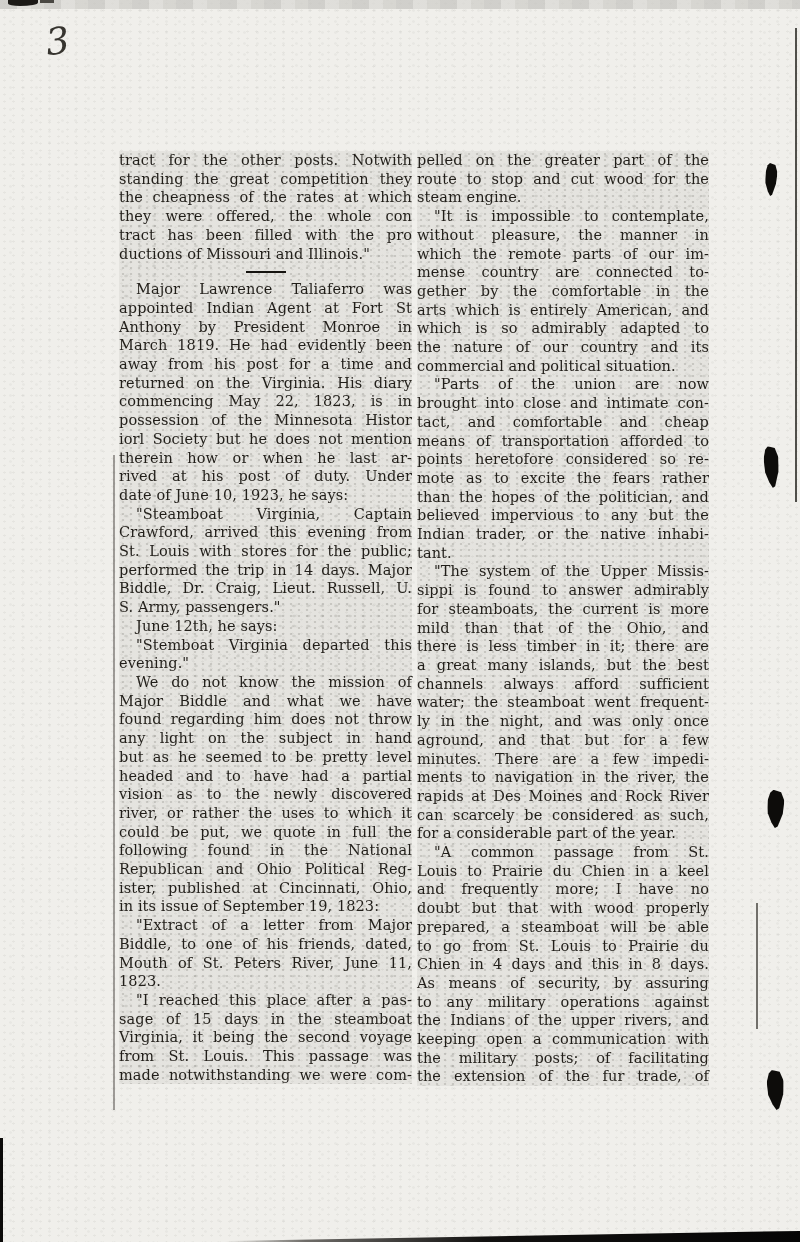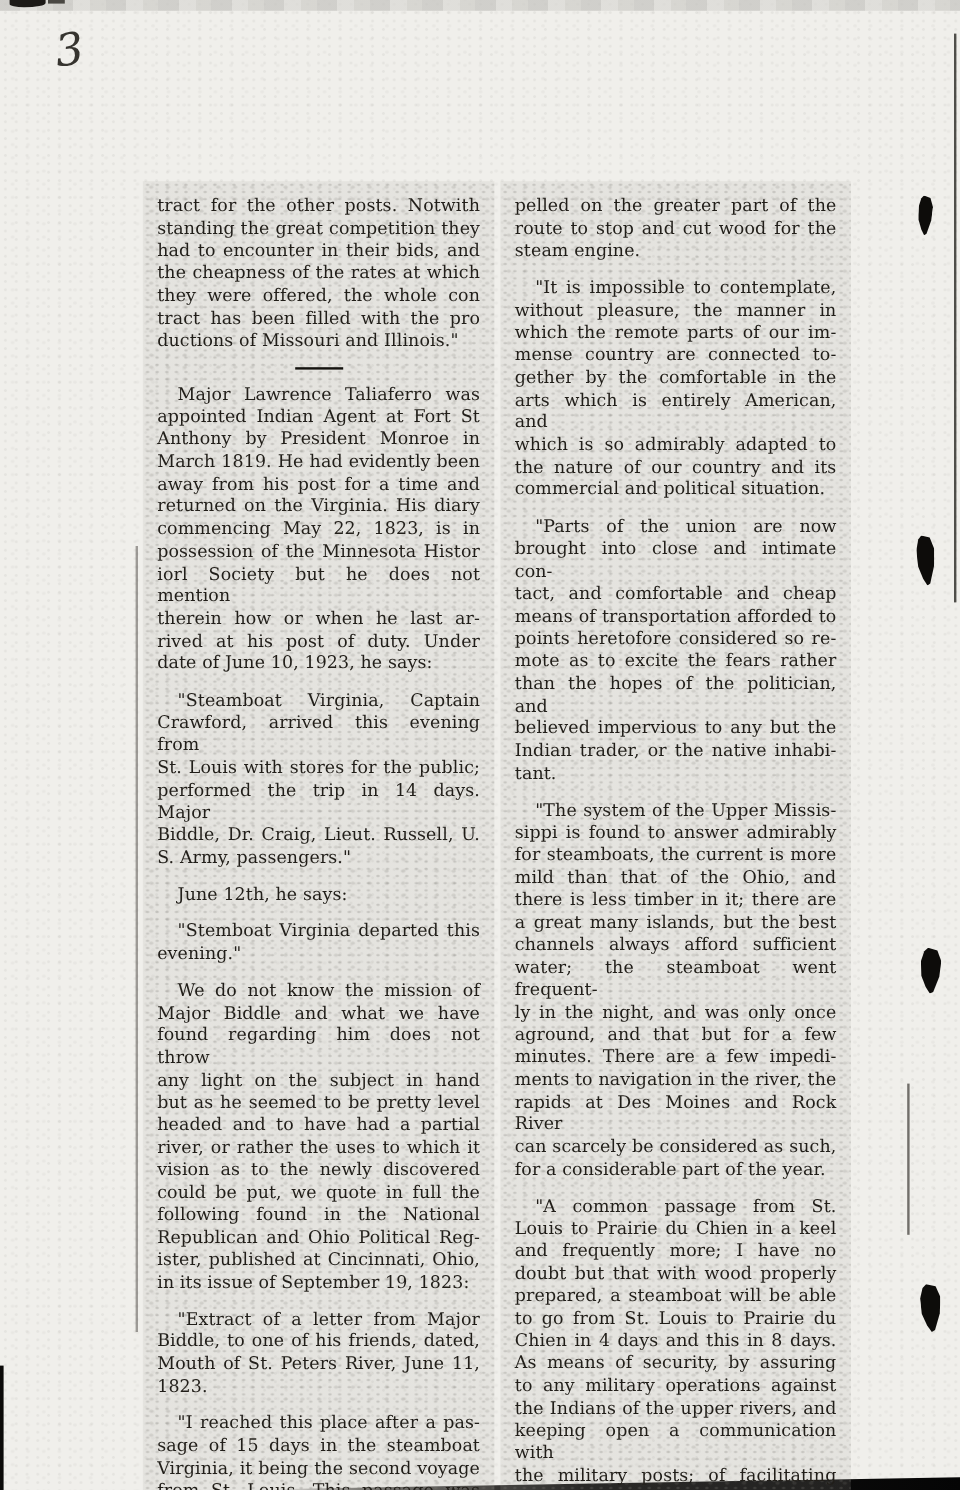--- a/index.html
+++ b/index.html
@@ -39,21 +39,21 @@
   
   .col{position:absolute;top:151px;font-size:14.5px;line-height:18.7px;
     letter-spacing:.1px;
     background-image:
       radial-gradient(rgba(125,123,117,.28) 1px, transparent 1.7px),
       radial-gradient(rgba(125,123,117,.20) 1.2px, transparent 2.4px),
       linear-gradient(rgba(168,166,160,.16),rgba(168,166,160,.16));
     background-size:8px 6px,14px 10px,100% 100%;}
   .col-left{left:119px;width:293px;}
   .col-right{left:417px;width:292px;}
-  .para{margin:12px;}
+  .para{margin:0;}
   .line{text-align:justify;text-align-last:left;white-space:normal;}
   .line.jl{text-align-last:justify;}
   .line.ind{text-indent:17px;}
   .divider{width:40px;height:2px;background:#15130f;margin:8px auto 7px auto;}
 </style>
 </head>
 <body>
 
 <div id="page">
 
@@ -72,21 +72,20 @@
   <div class="blob blob3"></div>
   <div class="blob blob4"></div>
 
   <div class="bottom-wedge"></div>
   <div class="left-strip"></div>
 
   <div class="col col-left">
       <div class="para">
         <div class="line jl">tract for the other posts. Notwith</div>
         <div class="line jl">standing the great competition they</div>
-        <div class="line jl">had to encounter in their bids, and</div>
         <div class="line jl">the cheapness of the rates at which</div>
         <div class="line jl">they were offered, the whole con</div>
         <div class="line jl">tract has been filled with the pro</div>
         <div class="line">ductions of Missouri and Illinois."</div>
       </div>
       <div class="divider"></div>
       <div class="para">
         <div class="line jl ind">Major Lawrence Taliaferro was</div>
         <div class="line jl">appointed Indian Agent at Fort St</div>
         <div class="line jl">Anthony by President Monroe in</div>
@@ -115,22 +114,22 @@
         <div class="line jl ind">"Stemboat Virginia departed this</div>
         <div class="line">evening."</div>
       </div>
       <div class="para">
         <div class="line jl ind">We do not know the mission of</div>
         <div class="line jl">Major Biddle and what we have</div>
         <div class="line jl">found regarding him does not throw</div>
         <div class="line jl">any light on the subject in hand</div>
         <div class="line jl">but as he seemed to be pretty level</div>
         <div class="line jl">headed and to have had a partial</div>
+        <div class="line jl">vision as to the newly discovered</div>
         <div class="line jl">river, or rather the uses to which it</div>
-        <div class="line jl">vision as to the newly discovered</div>
         <div class="line jl">could be put, we quote in full the</div>
         <div class="line jl">following found in the National</div>
         <div class="line jl">Republican and Ohio Political Reg-</div>
         <div class="line jl">ister, published at Cincinnati, Ohio,</div>
         <div class="line">in its issue of September 19, 1823:</div>
       </div>
       <div class="para">
         <div class="line jl ind">"Extract of a letter from Major</div>
         <div class="line jl">Biddle, to one of his friends, dated,</div>
         <div class="line jl">Mouth of St. Peters River, June 11,</div>

